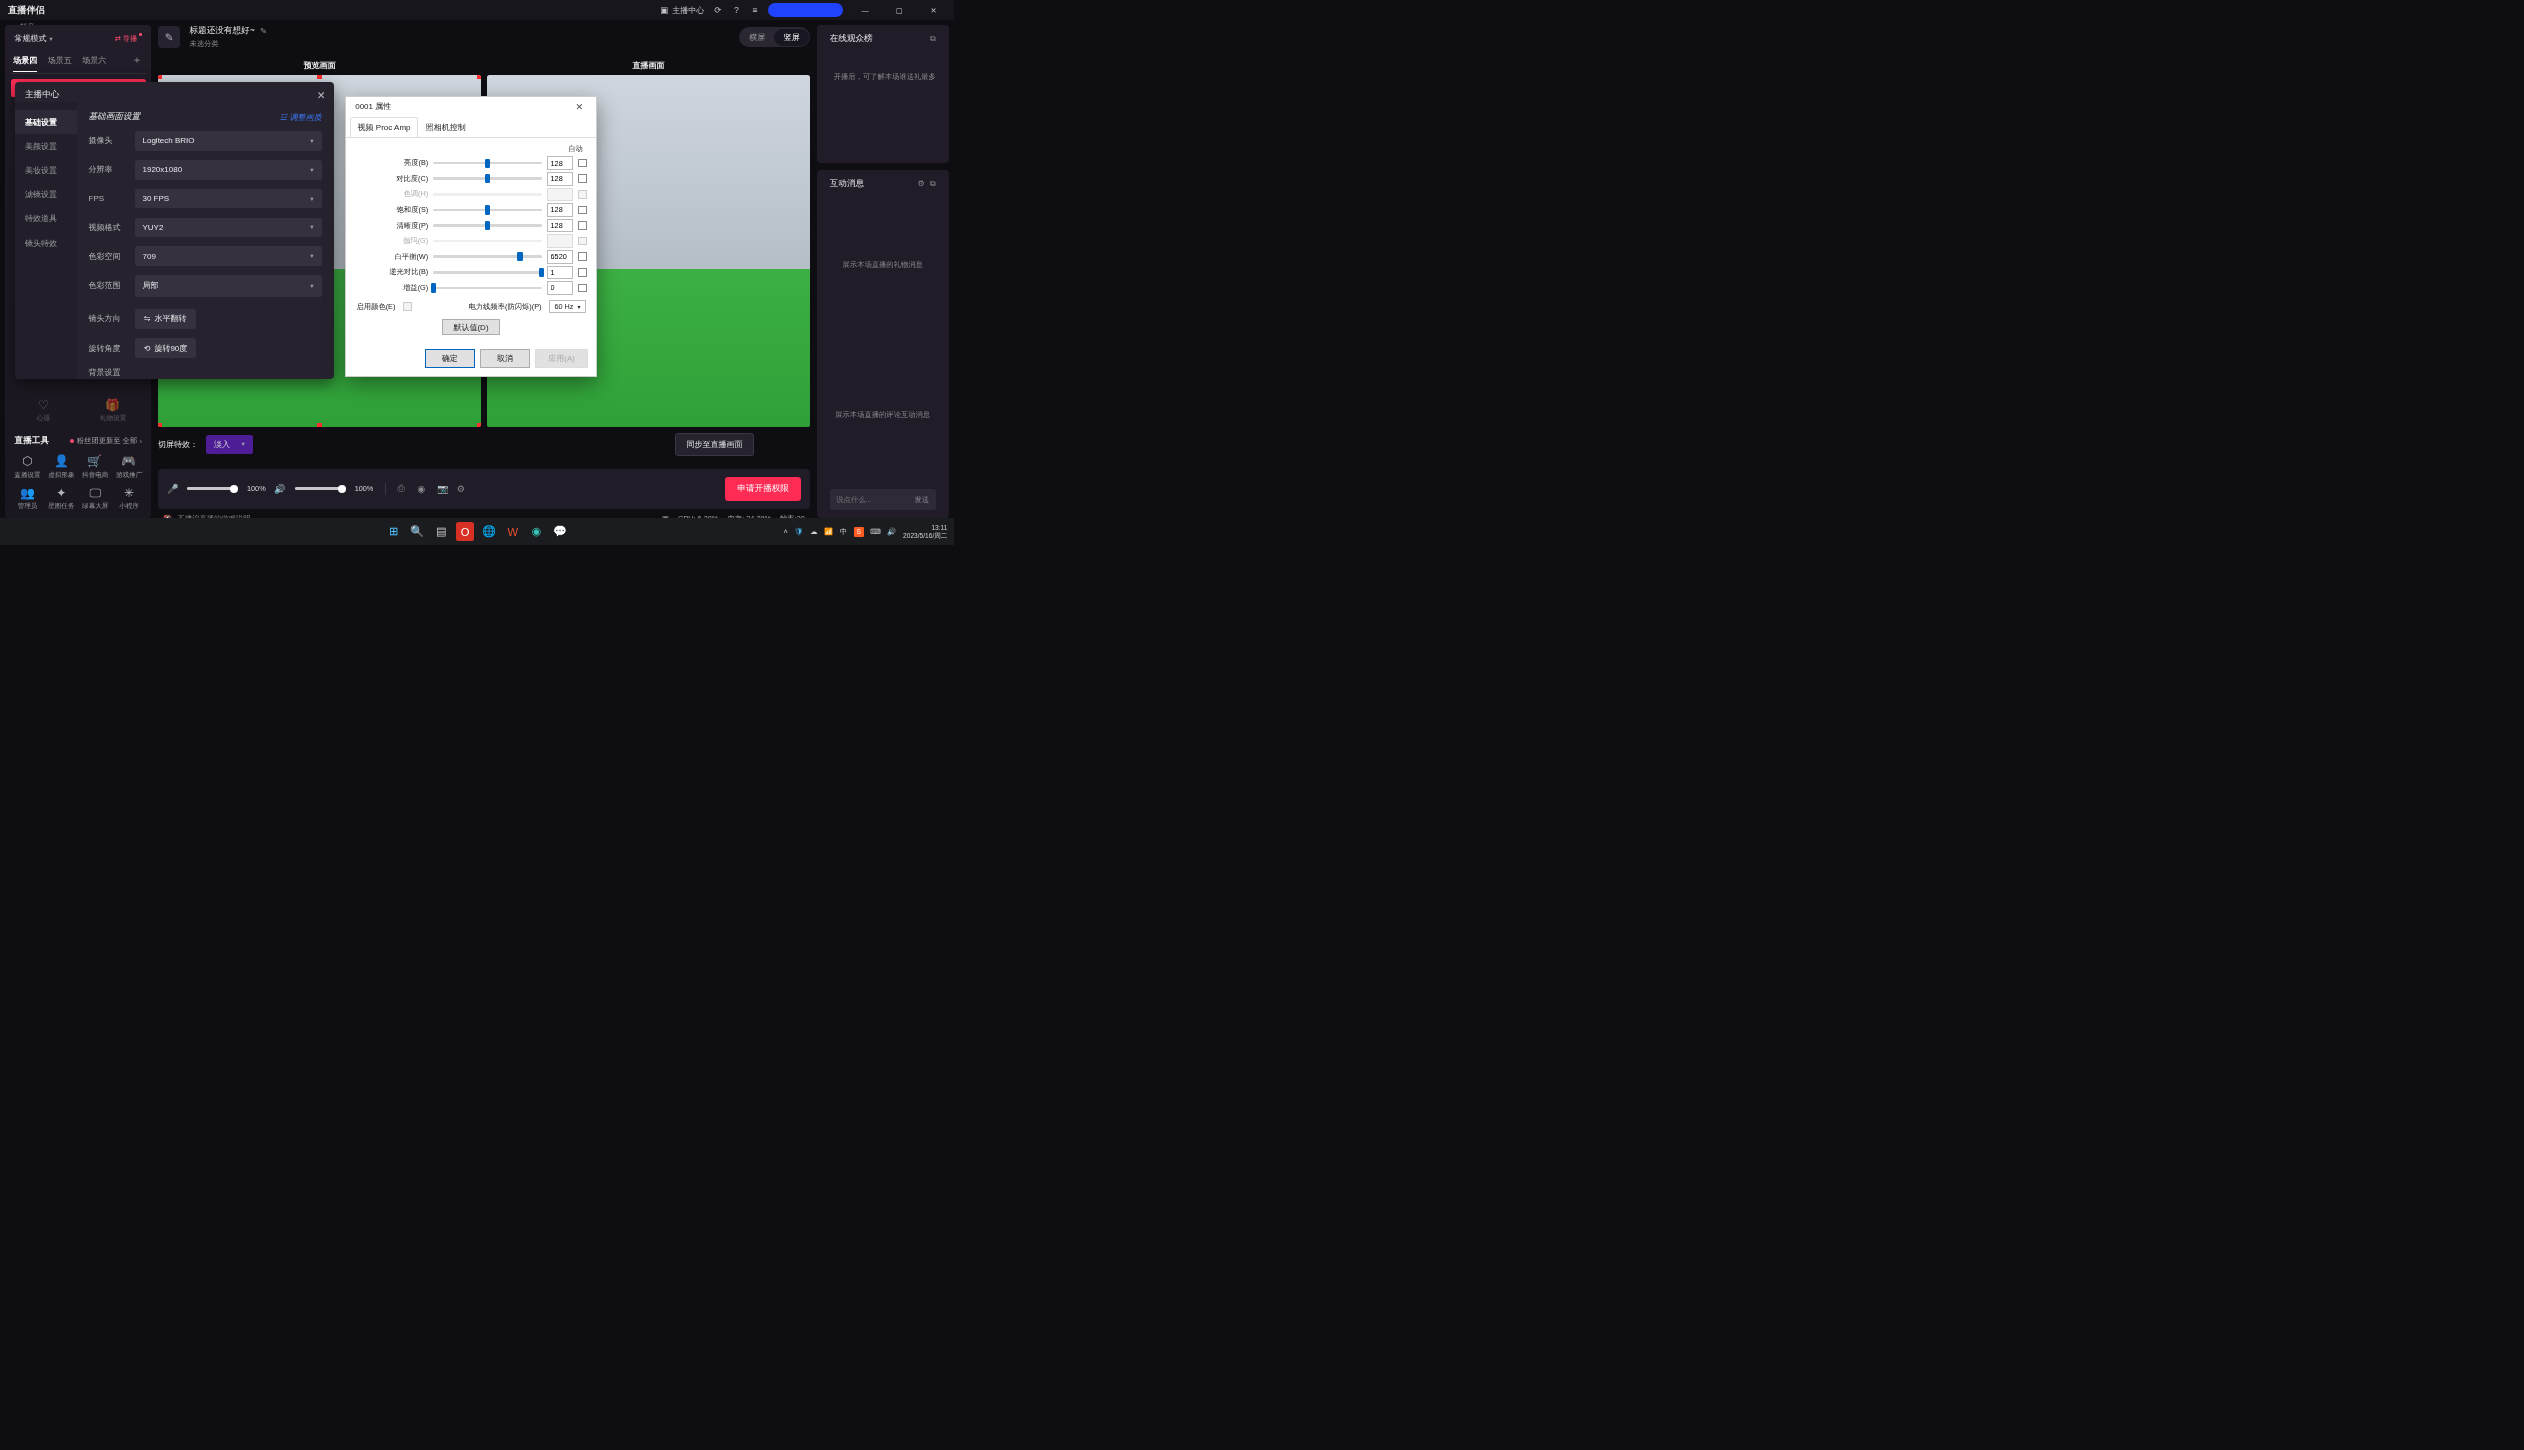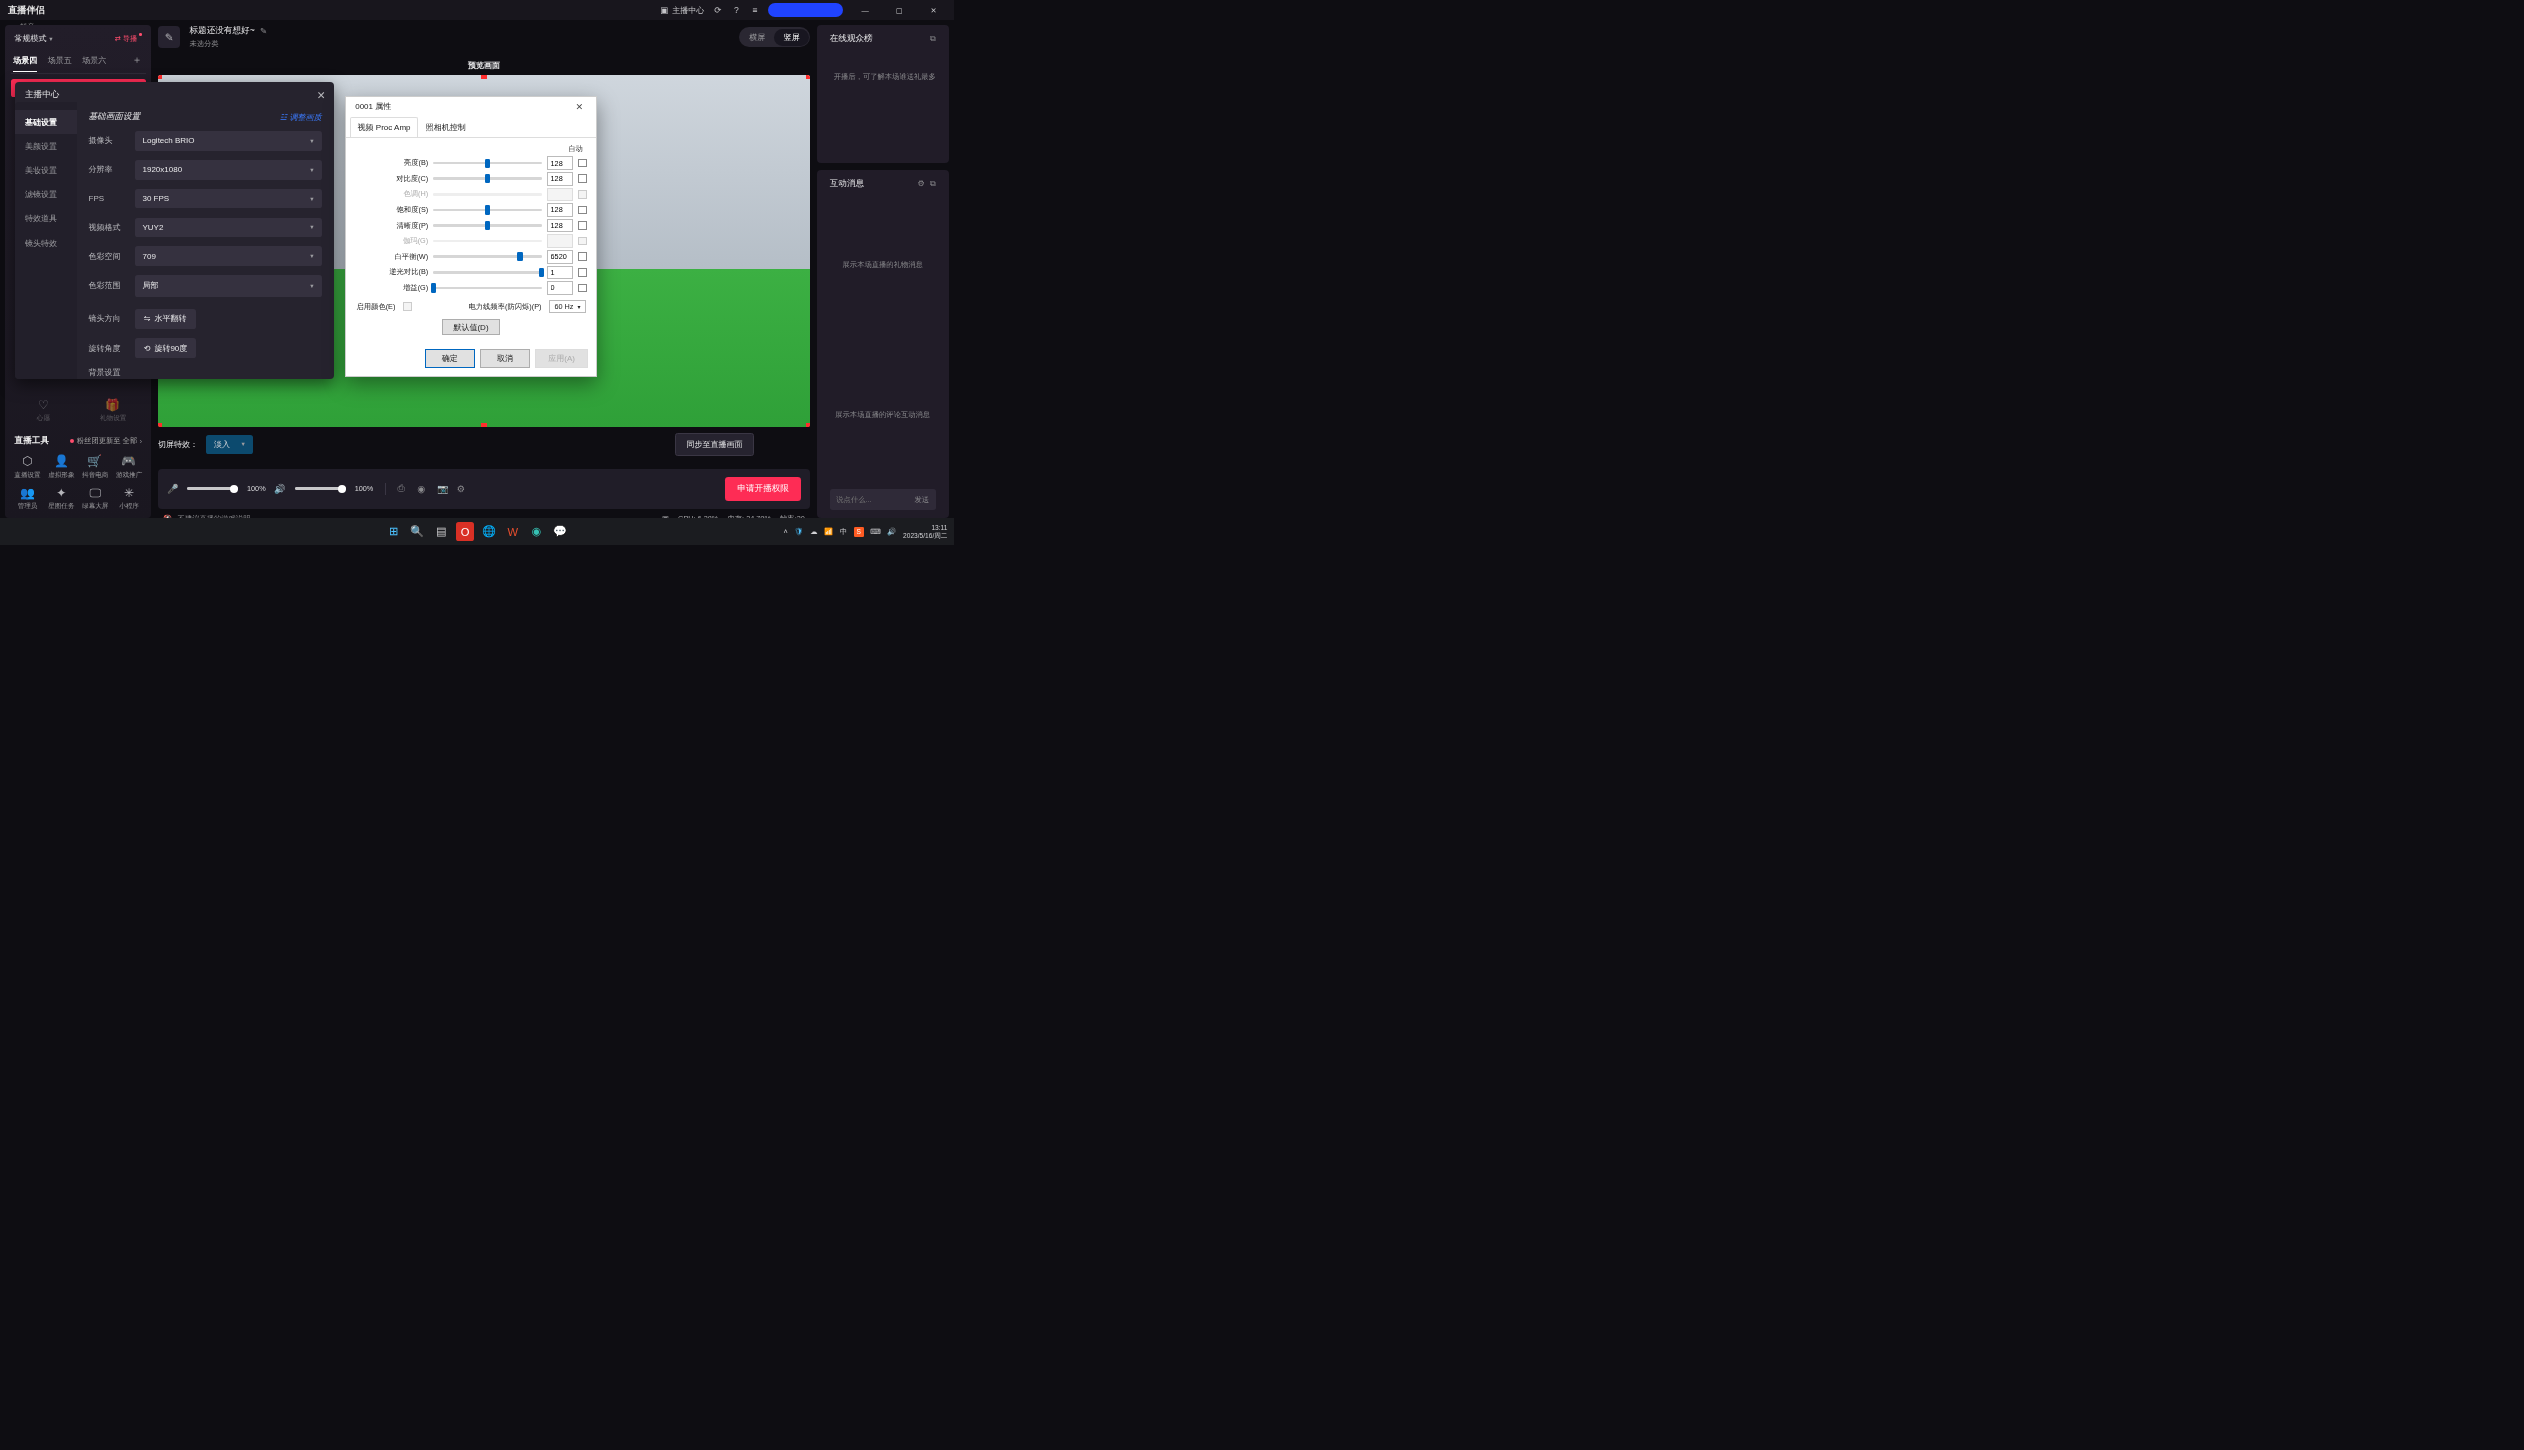--- a/index.html
+++ b/index.html
@@ -60,21 +60,21 @@
 .pv-col { flex:1; display:flex; flex-direction:column; align-items:center; }
 .pv-label { font-size:8px; color:#e8e8ea; font-weight:600; margin-bottom:4px; }
 .pv-frame { width:100%; height:352px; background:#1e1b25; border-radius:2.6px; overflow:hidden; position:relative; }
 .pv-frame.sel { outline: 1.3px solid #ff2d2d; outline-offset:-1.3px; }
 .handle { position:absolute; width:5.3px; height:5.3px; background:#ff2d2d; }
 .scene-img { position:absolute; inset:0; }
 .kitchen-bg { position:absolute; inset:0; background: linear-gradient(#cfd6dd 0%, #b5bec7 55%, #3cb043 55%, #2fa038 100%); }
 
 .transition-row { margin-top:6.6px; display:flex; align-items:center; gap:8px; }
 .trans-label { font-size:8px; color:#e8e8ea; font-weight:500; }
-.trans-select { background:#0c4a6e; color:#d8d8db; border:none; padding:4px 8px 4px 8px; border-radius:2.6px; font-size:8px; width:47px; display:flex; justify-content:space-between; align-items:center; }
+.trans-select { background:#4c1d95; color:#d8d8db; border:none; padding:4px 8px 4px 8px; border-radius:2.6px; font-size:8px; width:47px; display:flex; justify-content:space-between; align-items:center; }
 .sync-btn { margin-left:auto; background:#26232f; border:0.7px solid #3a3644; color:#e8e8ea; padding:4.6px 10.5px; border-radius:2.6px; font-size:8px; margin-right:56px;}
 
 .audio-bar { margin-top:13px; background:#201d28; border-radius:4px; padding:8px 9.2px; display:flex; align-items:center; gap:9.2px; }
 .mic-icon { width:10.5px; height:10.5px; color:#c5c5c8; font-size:9.2px; }
 .slider-track { width:51px; height:2.6px; background:#c7c7c9; border-radius:1.3px; position:relative; }
 .slider-knob { position:absolute; right:0; top:-2.6px; width:8px; height:8px; background:#fff; border-radius:50%; }
 .pct { font-size:7.3px; color:#d8d8db; }
 .divider-v { width:0.7px; height:12px; background:#3a3644; margin:0 2.6px; }
 .ab-icon { width:10.5px; height:10.5px; color:#8b8b8e; font-size:9.2px; }
 .start-btn { margin-left:auto; background:#fe2c55; color:#fff; font-size:8.6px; padding:6px 12px; border-radius:3.3px; font-weight:500; }
@@ -281,20 +281,28 @@
               <div class="kitchen-bg"></div>
             </div>
           <div class="handle" style="left:-1.3px;top:-1.3px"></div>
             <div class="handle" style="right:-1.3px;top:-1.3px"></div>
           <div class="handle" style="left:50%;top:-1.3px;margin-left:-2.6px"></div>
           <div class="handle" style="left:-1.3px;bottom:-1.3px"></div>
             <div class="handle" style="right:-1.3px;bottom:-1.3px"></div>
           <div class="handle" style="left:50%;bottom:-1.3px;margin-left:-2.6px"></div>
         </div>
       </div>
+      <div class="pv-col">
+        <div class="pv-label">直播画面</div>
+        <div class="pv-frame">
+          <div class="scene-img">
+              <div class="kitchen-bg"></div>
+            </div>
+        </div>
+      </div>
     </div>
 
     <div class="transition-row">
       <span class="trans-label">切屏特效：</span>
       <span class="trans-select">
           <span>淡入</span>
           <span class="chev">▾</span>
         </span>
       <span class="sync-btn">同步至直播画面</span>
     </div>

